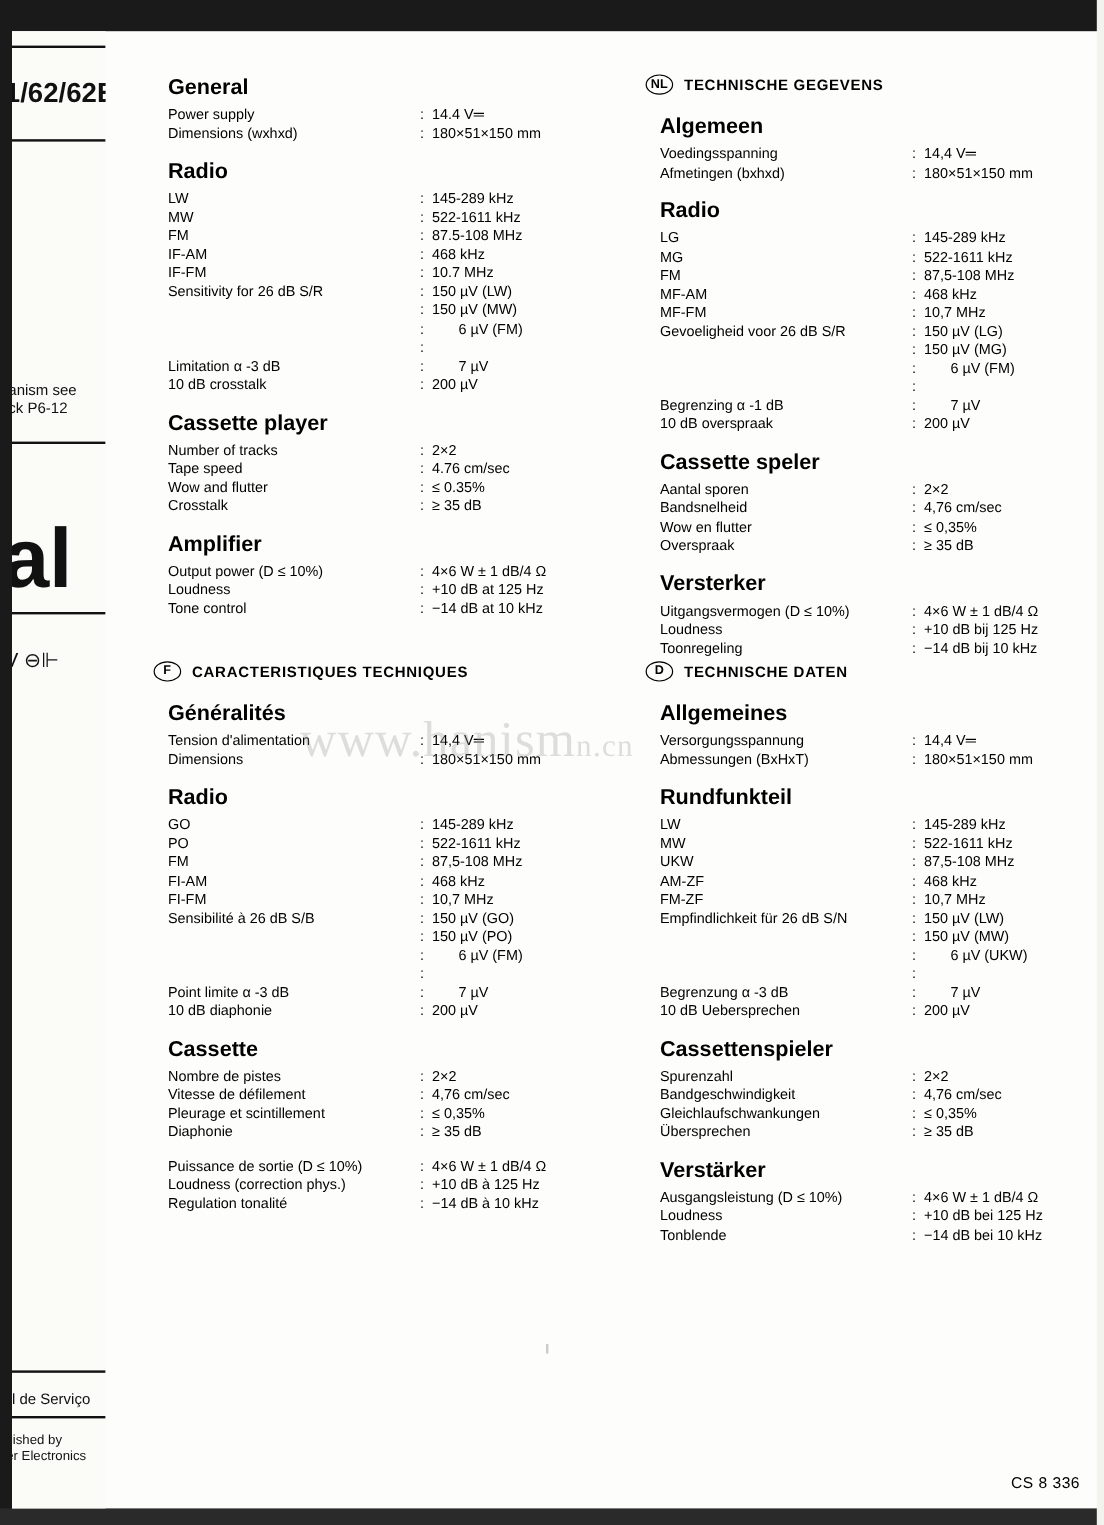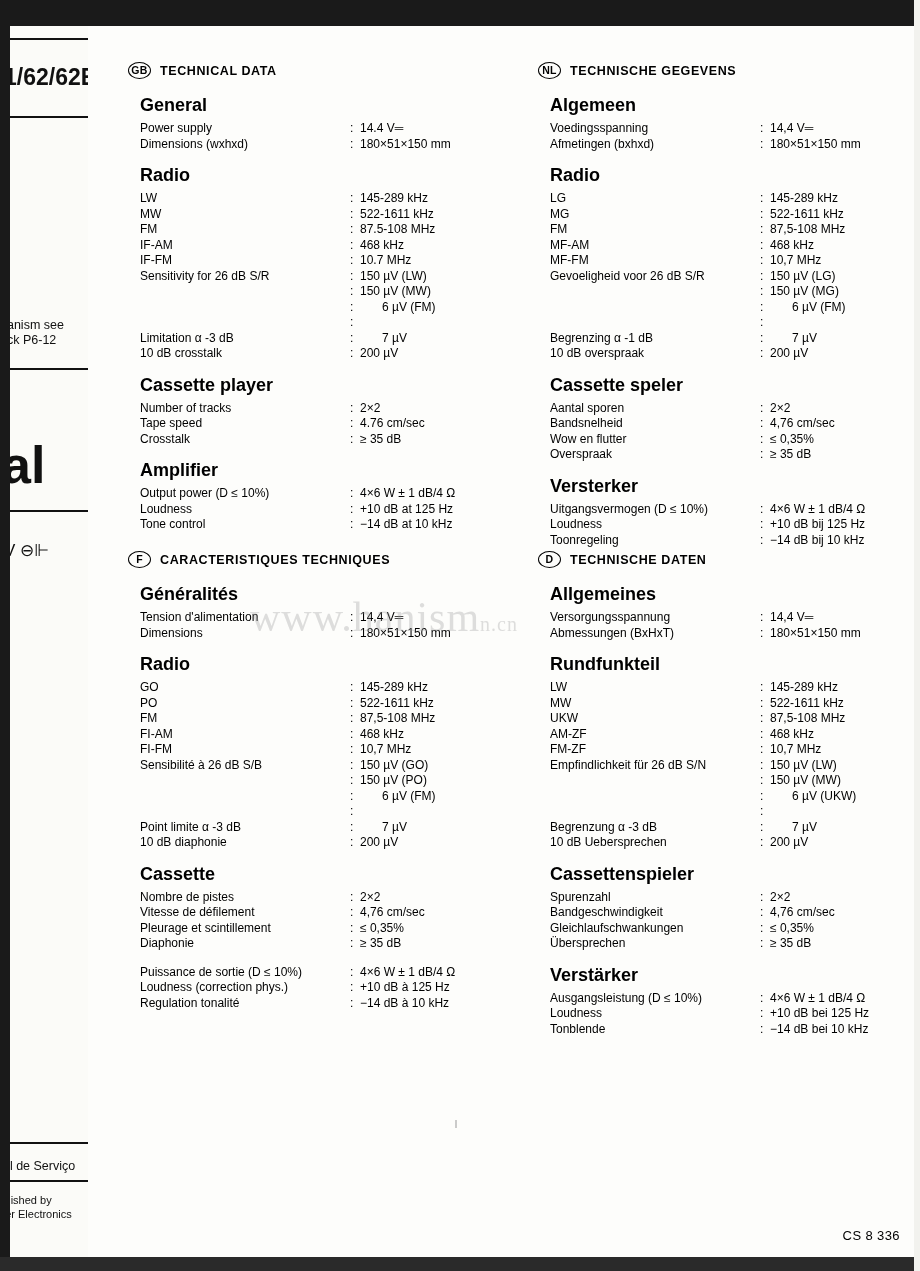--- a/index.html
+++ b/index.html
@@ -63,21 +63,21 @@
   .spine-model {
     top: 38px; left: -6px;
     font-size: 23px; font-weight: bold; letter-spacing: 0px;
   }
   .spine-mech {
     top: 292px; left: -10px;
     font-size: 12.5px; line-height: 15px;
   }
   .spine-big {
     top: 408px; left: -8px;
-    font-size: 52px; font-weight: bold; line-height: 62px;
+    font-size: 70px; font-weight: bold; line-height: 62px;
   }
   .spine-symbol {
     top: 514px; left: -6px;
     font-size: 17px;
   }
   .spine-foot1 {
     top: 1133px; left: -14px;
     font-size: 12.5px;
   }
   .spine-foot2 {
@@ -163,21 +163,21 @@
     position: absolute;
     left: 250px;
     top: 593px;
     font-size: 42px;
     color: rgba(150,150,150,0.30);
     font-family: "Liberation Serif", serif;
     letter-spacing: 1px;
     pointer-events: none;
     white-space: nowrap;
   }
-  .watermark .cn { font-size: 20px; }
+  .watermark .cn { font-size: 26px; }
 
   .docid {
     position: absolute;
     right: 20px;
     bottom: 28px;
     font-size: 13px;
     letter-spacing: 0.4px;
   }
   .speck {
     position: absolute;
@@ -209,24 +209,20 @@
     <div class="spine-rule" style="top:1116px;"></div>
     <div class="spine-text spine-foot1">ual de Serviço</div>
     <div class="spine-rule" style="top:1154px;"></div>
     <div class="spine-text spine-foot2" style="white-space:pre;">ublished by
 mer Electronics</div>
   </div>
 
   <div class="content">
     <div class="col col-left">
       <div class="block" id="sec-gb" style="top:36px;">
-          <div class="sec-head">
-            <span class="circ">GB</span>
-            <span class="sec-title">TECHNICAL DATA</span>
-          </div>
           <div class="grp">
             <div class="grp-title">General</div>
             <div class="rows">
               <div class="row">
                 <div class="lbl">Power supply</div>
                 <div class="val"><span class="colon">:</span><span>14.4 V═</span></div>
               </div>
               <div class="row">
                 <div class="lbl">Dimensions (wxhxd)</div>
                 <div class="val"><span class="colon">:</span><span>180×51×150 mm</span></div>
@@ -285,20 +281,24 @@
           <div class="grp">
             <div class="grp-title">Cassette player</div>
             <div class="rows">
               <div class="row">
                 <div class="lbl">Number of tracks</div>
                 <div class="val"><span class="colon">:</span><span>2×2</span></div>
               </div>
               <div class="row">
                 <div class="lbl">Tape speed</div>
                 <div class="val"><span class="colon">:</span><span>4.76 cm/sec</span></div>
+              </div>
+              <div class="row">
+                <div class="lbl">Wow and flutter</div>
+                <div class="val"><span class="colon">:</span><span>≤ 0.35%</span></div>
               </div>
               <div class="row">
                 <div class="lbl">Crosstalk</div>
                 <div class="val"><span class="colon">:</span><span>≥ 35 dB</span></div>
               </div>
             </div>
           </div>
           <div class="grp">
             <div class="grp-title">Amplifier</div>
             <div class="rows">

